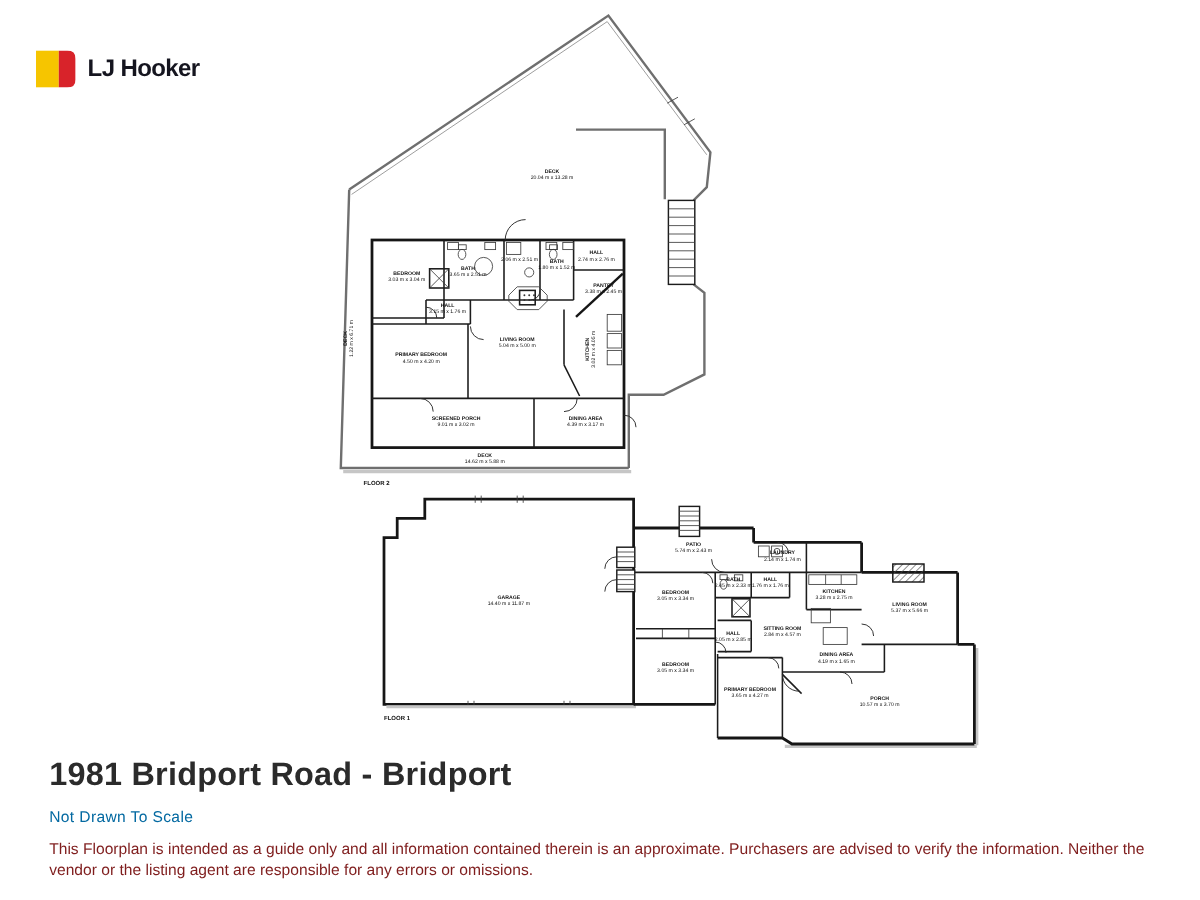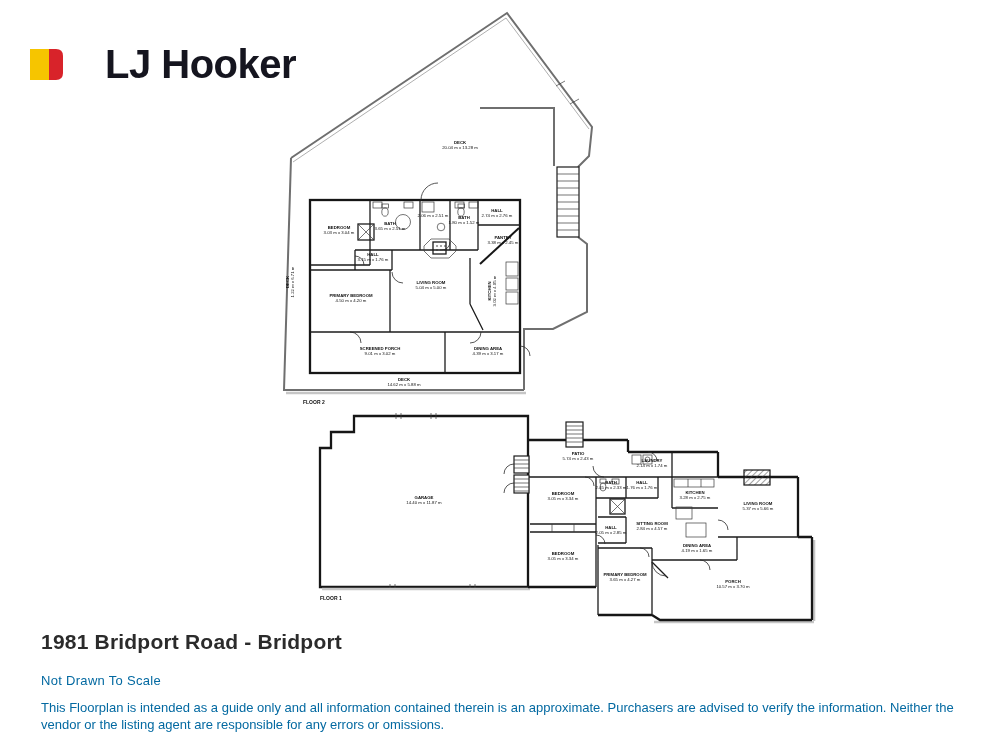--- a/index.html
+++ b/index.html
@@ -1,23 +1,23 @@
 <!DOCTYPE html>
 <html><head>
 <meta charset="utf-8">
 <style>
   html,body{margin:0;padding:0;background:#fff;}
   .page{position:relative;width:1000px;height:750px;background:#ffffff;overflow:hidden;
         font-family:"Liberation Sans",sans-serif;color:#222;}
   .logo{position:absolute;left:30px;top:42px;display:flex;align-items:center;gap:10px;}
-  .brand{font-size:40px;font-weight:700;letter-spacing:-0.5px;color:#15151f;margin-left:32px;}
+  .brand{font-size:20px;font-weight:700;letter-spacing:-0.5px;color:#15151f;}
   .plans{position:absolute;left:0;top:0;}
-  .title{position:absolute;left:41px;top:630px;font-size:21px;font-weight:700;color:#2b2b2b;letter-spacing:0.2px;}
+  .title{position:absolute;left:41px;top:630px;font-size:27px;font-weight:700;color:#2b2b2b;letter-spacing:0.2px;}
   .note{position:absolute;left:41px;top:673px;font-size:13px;color:#0369a1;letter-spacing:0.3px;}
-  .disclaimer{position:absolute;left:41px;top:699px;width:928px;font-size:13px;line-height:17px;color:#0369a1;}
+  .disclaimer{position:absolute;left:41px;top:699px;width:928px;font-size:13px;line-height:17px;color:#7f1d1d;}
   
   .g{stroke:#6f6f6f;stroke-width:2;fill:none;}
   .g2{stroke:#9a9a9a;stroke-width:0.8;fill:none;}
   .sh{stroke:#c6c6c6;stroke-width:2.6;fill:none;}
   .w2{stroke:#161616;stroke-width:2.3;fill:none;}
   .w2f{stroke:#161616;stroke-width:2.3;fill:#ffffff;}
   .w1{stroke:#1c1c1c;stroke-width:1.3;fill:none;}
   .w1f{stroke:#1c1c1c;stroke-width:1.2;fill:#ffffff;}
   .wd{stroke:#161616;stroke-width:2;fill:none;}
   .th{stroke:#3a3a3a;stroke-width:0.7;fill:none;}

